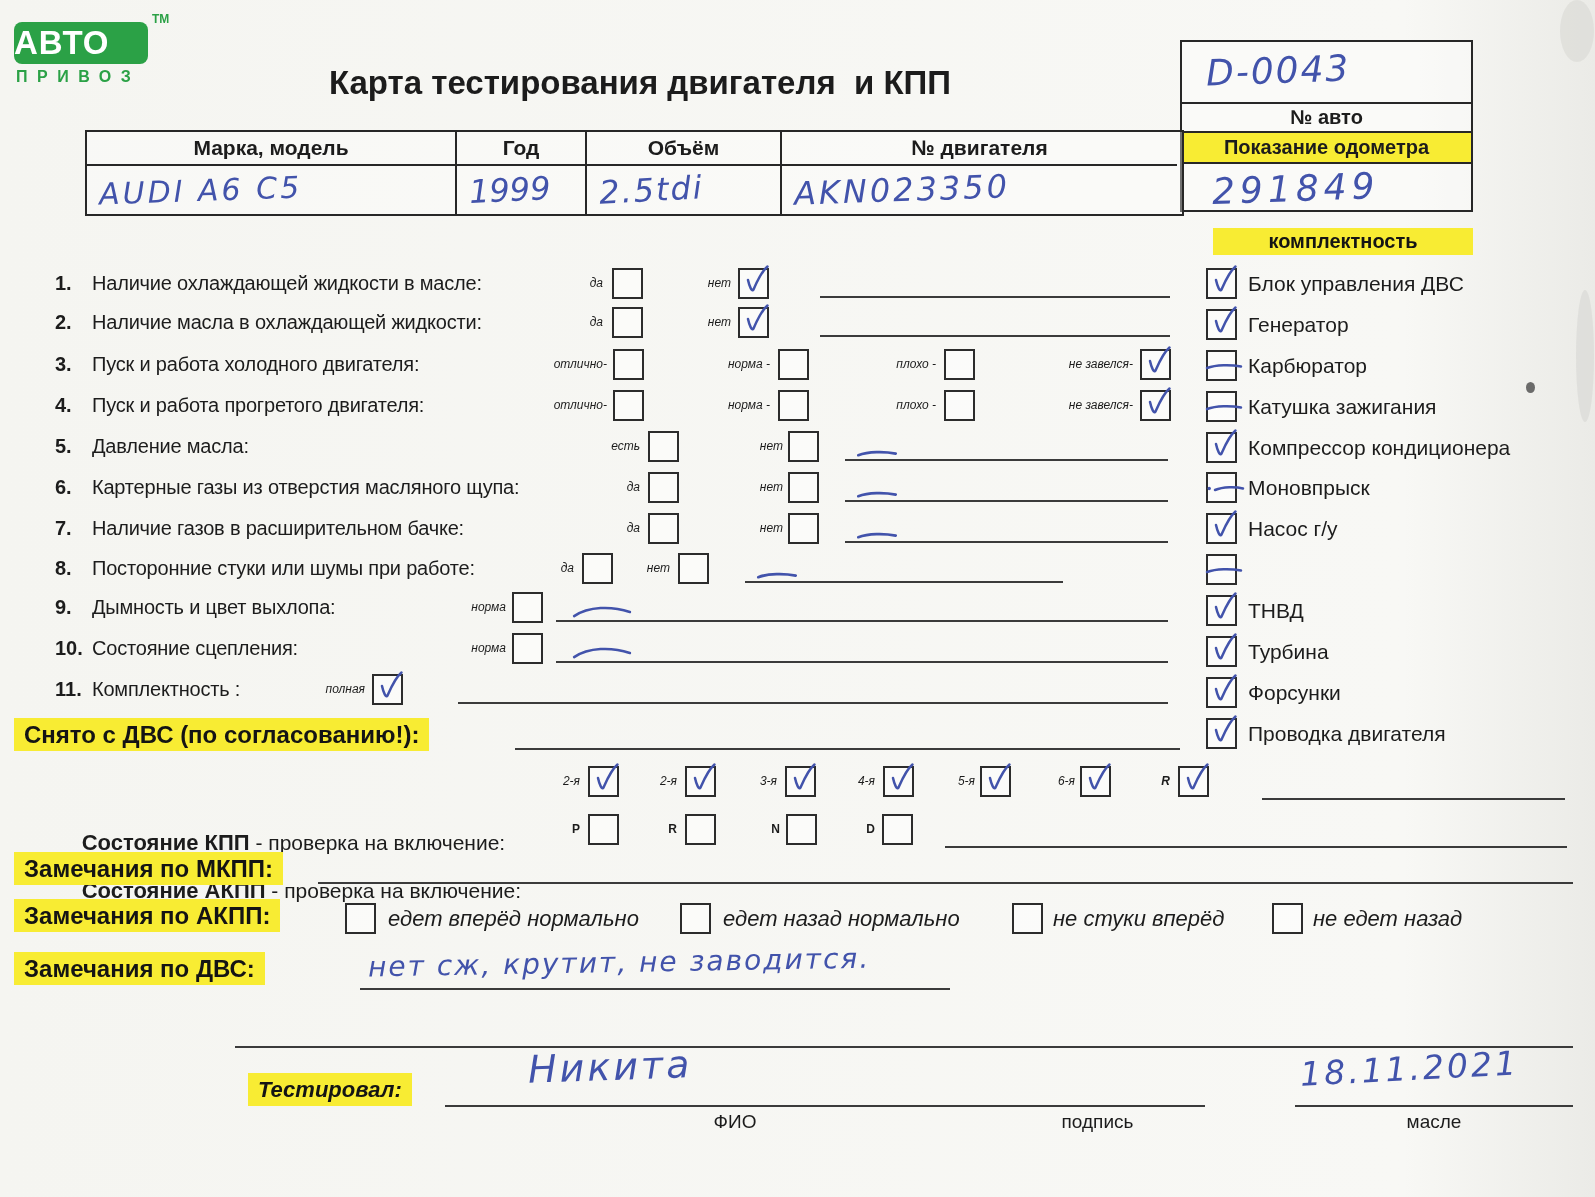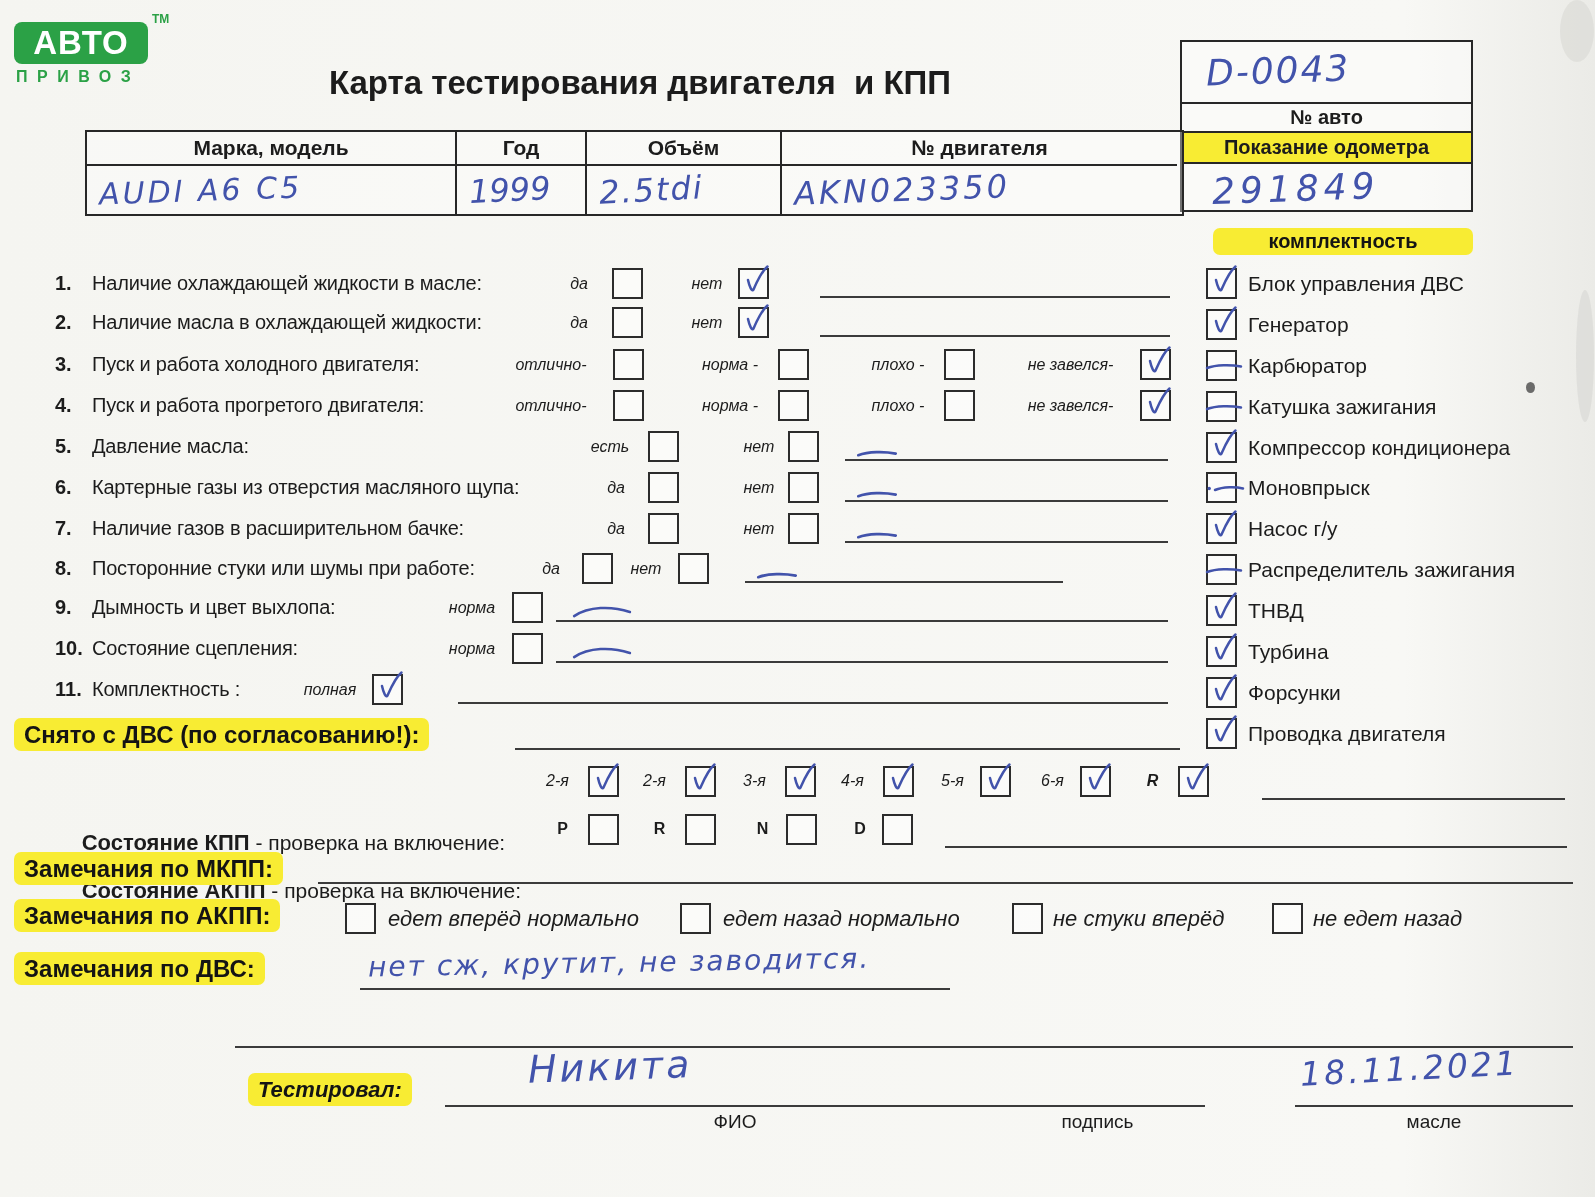--- a/index.html
+++ b/index.html
@@ -4,41 +4,41 @@
 <style>
   html,body{margin:0;padding:0;background:#ffffff;}
   #canvas{
     position:relative;width:1595px;height:1197px;overflow:hidden;
     background:linear-gradient(90deg,#f5f5f1 0%,#f8f8f5 88%,#ebebe7 100%);
     font-family:"Liberation Sans",sans-serif;color:#1c1c1c;
   }
   .row{position:absolute;left:0;width:1595px;height:34px;}
   .num{position:absolute;font-weight:bold;font-size:20px;line-height:31px;}
   .lbl{position:absolute;font-size:20px;line-height:31px;letter-spacing:-0.2px;}
-  .opt{position:absolute;font-style:italic;font-size:16px;line-height:31px;text-align:center;white-space:nowrap;}
+  .opt{position:absolute;font-style:italic;font-size:12px;line-height:31px;text-align:right;white-space:nowrap;}
   .optb{font-style:normal;font-weight:bold;}
   .cbx{position:absolute;top:0;width:31px;height:31px;border:2.5px solid #2c2c2c;box-sizing:border-box;background:rgba(255,255,255,.5);}
   .wline{position:absolute;height:0;border-bottom:2.3px solid #3b3b3b;}
   .mk{position:absolute;stroke:#4253ab;fill:none;stroke-width:2.5;stroke-linecap:round;overflow:visible;}
   .mk .dot{fill:#4253ab;stroke:none;}
   .cbx .mk-check{width:30px;height:36px;left:2px;top:-8px;}
   .cbx .mk-dash{width:40px;height:14px;left:-4px;top:7px;}
   .cbx .mk-dashdot{width:40px;height:14px;left:-2px;top:7px;}
   .wline .mk-dash{width:44px;height:14px;left:10px;top:-13px;}
   .wline .mk-curve{width:64px;height:18px;left:14px;top:-17px;}
   .hand{font-family:"DejaVu Sans",sans-serif;font-style:italic;color:#4253ab;white-space:nowrap;}
-  .ylbl{position:absolute;background:#f8ec33;font-weight:bold;font-size:24px;line-height:33px;padding:0 10px;color:#141414;white-space:nowrap;border-radius:7px;}
+  .ylbl{position:absolute;background:#f8ec33;font-weight:bold;font-size:24px;line-height:33px;padding:0 10px;color:#141414;white-space:nowrap;}
   .comp{position:absolute;white-space:pre;line-height:54px;}
   .b22{font-weight:bold;font-size:22px;}
   .r21{font-size:21px;}
   .citem{position:absolute;left:0;width:1595px;height:34px;}
   .clbl{position:absolute;left:1248px;font-size:21px;line-height:31px;white-space:nowrap;}
   
   .logoBox{position:absolute;left:14px;top:22px;width:134px;height:42px;background:#2ba146;border-radius:8px;
-           color:#ffffff;font-weight:bold;font-size:33px;line-height:42px;text-align:center;letter-spacing:1px;}
+           color:#ffffff;font-weight:bold;font-size:33px;line-height:42px;text-align:left;letter-spacing:1px;}
   .logoTm{position:absolute;left:152px;top:12px;font-size:12px;color:#2ba146;font-weight:bold;}
   .logoSub{position:absolute;left:16px;top:68px;font-size:16px;font-weight:bold;color:#2ba146;letter-spacing:9.5px;}
   .title{position:absolute;left:240px;top:64px;width:800px;text-align:center;font-weight:bold;font-size:33px;white-space:pre;}
   
   .vtable{position:absolute;left:85px;top:130px;width:1095px;border:2.5px solid #272727;
           display:grid;grid-template-columns:370px 130px 195px 395px;grid-template-rows:34px 48px;background:rgba(255,255,255,.35);}
   .vcell{border-right:2.5px solid #272727;box-sizing:border-box;}
   .vlast{border-right:none;}
   .vhead{border-bottom:2.5px solid #272727;font-weight:bold;font-size:21px;display:flex;align-items:center;justify-content:center;}
   .vval{display:flex;align-items:center;padding-left:12px;}
@@ -150,21 +150,20 @@
         </svg>
       </span>
       <span class="clbl">Моновпрыск</span>
     </div>
   <div class="citem" style="top:554px;">
       <span class="cbx" style="left:1206px;">
         <svg class="mk mk-dash" viewBox="0 0 40 12">
           <path d="M3 8 C12 4.5 27 4.5 37 6.5"></path>
         </svg>
       </span>
-      <span class="clbl">Распределитель зажигания</span>
     </div>
   <div class="citem" style="top:595px;">
       <span class="cbx" style="left:1206px;">
         <svg class="mk mk-check" viewBox="0 0 30 34">
           <path d="M6 17 C7.5 24 10 29 11.5 26.5 C13.5 22 19 9 25.5 3.5"></path>
         </svg>
       </span>
       <span class="clbl">ТНВД</span>
     </div>
   <div class="citem" style="top:636px;">

